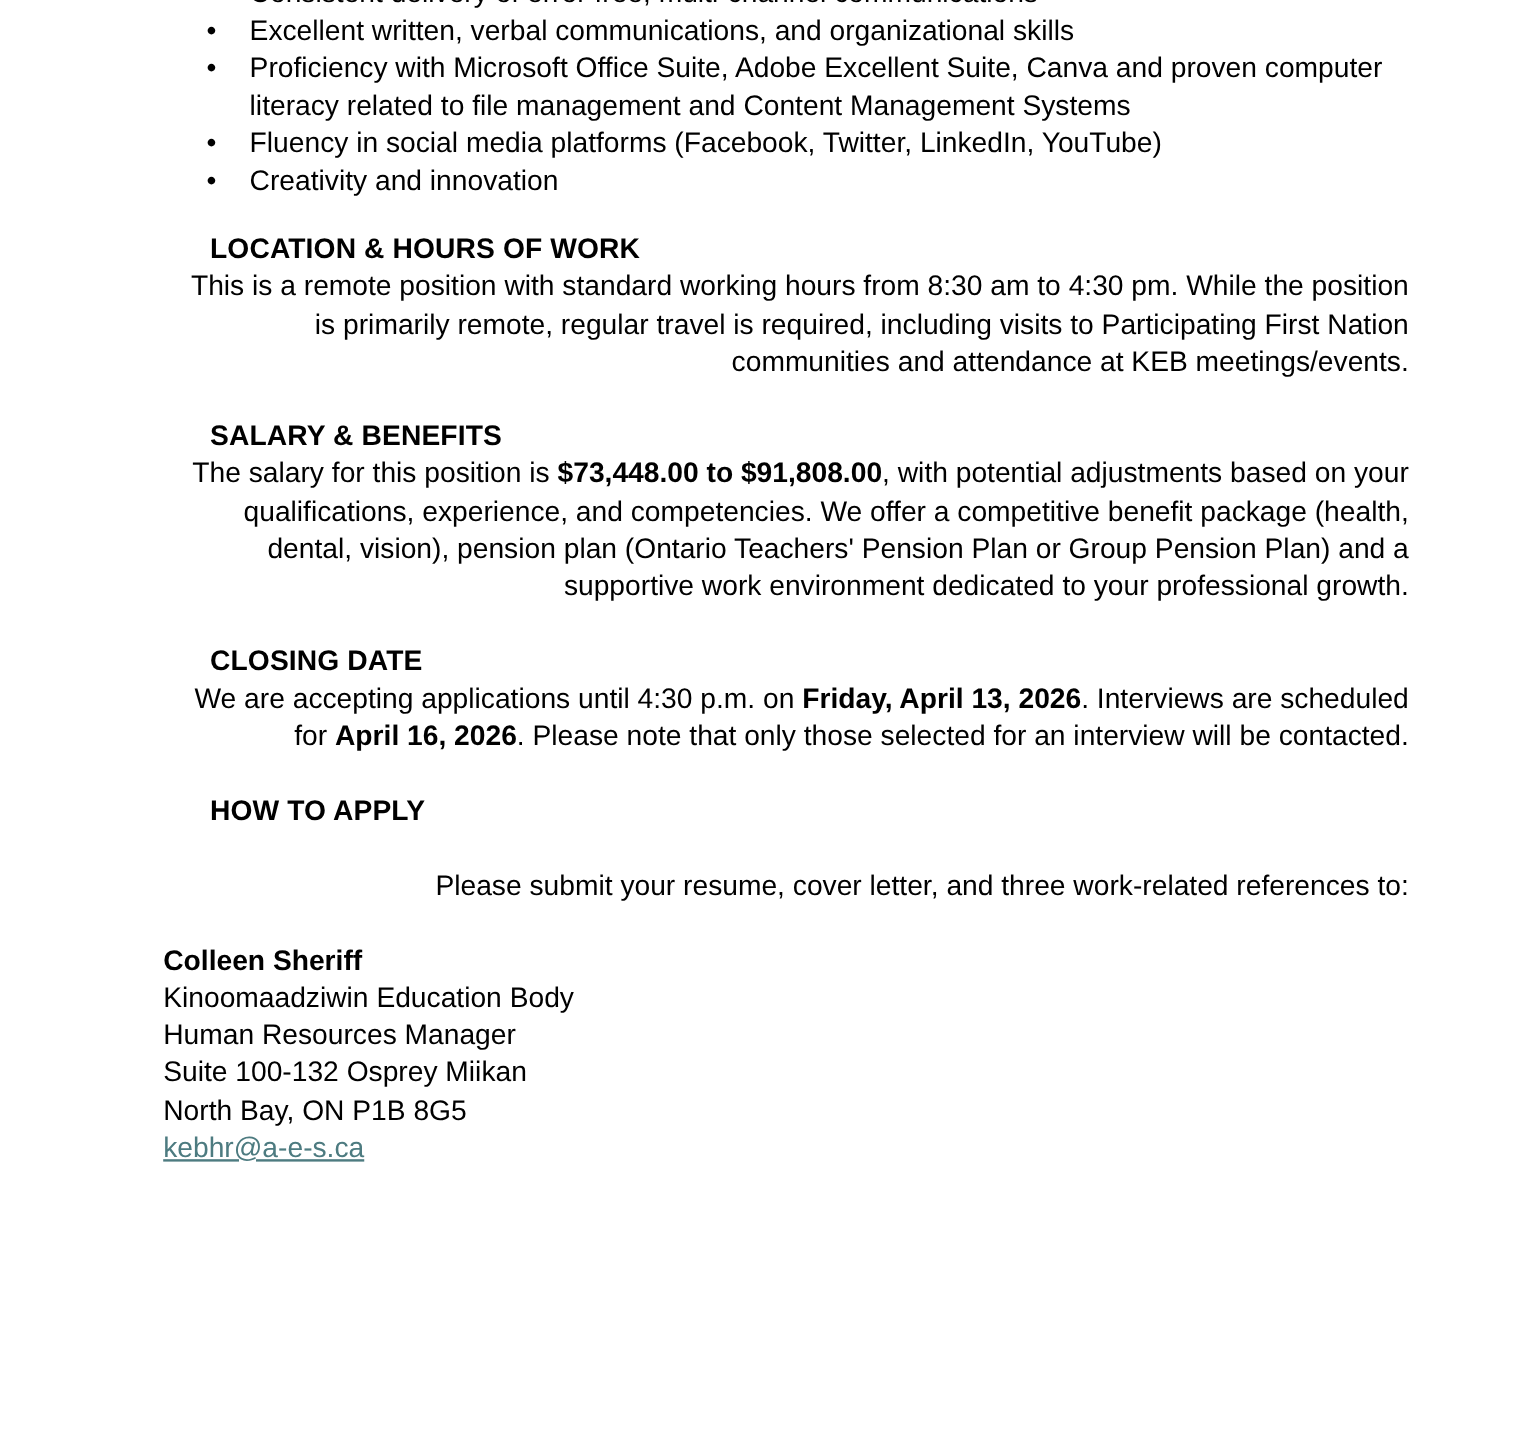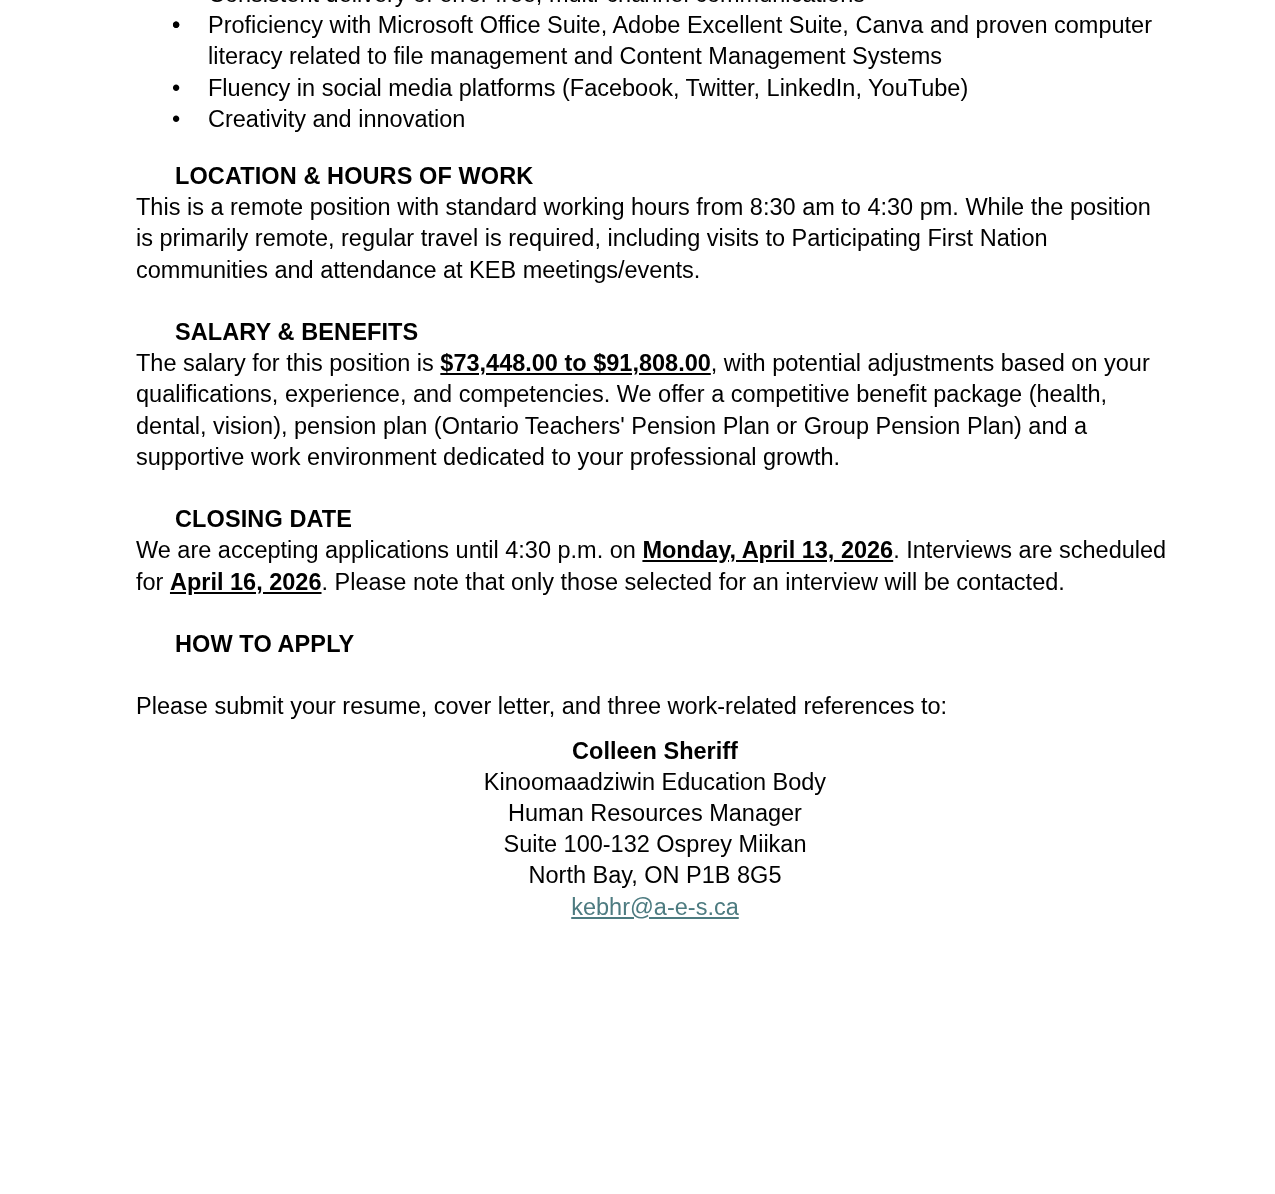--- a/index.html
+++ b/index.html
@@ -55,33 +55,31 @@
   .section-heading {
     font-weight: bold;
     font-size: 23.5px;
     line-height: 31.2px;
     letter-spacing: 0.1px;
     margin-left: 39px;
   }
   .para {
     font-size: 23.5px;
     line-height: 31.2px;
-    text-align: left;
+    text-align: right;
   }
   .para b, .para strong {
     font-weight: bold;
-    text-decoration: underline;
   }
   .spacer-line {
     height: 31.2px;
   }
   
   .contact {
-    margin-top: 13px;
-    text-align: center;
+    margin-top: 31px;
     font-size: 23.5px;
     line-height: 31.2px;
     width: 1038px;
   }
   .contact .contact-name {
     font-weight: bold;
   }
   .email-link {
     color: #4d7b80;
     text-underline-offset: 2px;
@@ -93,20 +91,21 @@
 <div class="page">
   <div class="content">
 
     <ul class="bullets">
       <li>
         <span class="bullet-mark">•</span>
         <span>Consistent delivery of error free, multi-channel communications</span>
       </li>
       <li>
         <span class="bullet-mark">•</span>
+        <span>Excellent written, verbal communications, and organizational skills</span>
       </li>
       <li>
         <span class="bullet-mark">•</span>
         <span>Proficiency with Microsoft Office Suite, Adobe Excellent Suite, Canva and proven computer literacy related to file management and Content Management Systems</span>
       </li>
       <li>
         <span class="bullet-mark">•</span>
         <span>Fluency in social media platforms (Facebook, Twitter, LinkedIn, YouTube)</span>
       </li>
       <li>
@@ -124,21 +123,21 @@
 
     <div class="section" style="margin-top:0">
       <div class="section-heading">SALARY &amp; BENEFITS</div>
       <div class="para"><span>The salary for this position is </span><b>$73,448.00 to $91,808.00</b><span>, with potential adjustments based on your qualifications, experience, and competencies. We offer a competitive benefit package (health, dental, vision), pension plan (Ontario Teachers' Pension Plan or Group Pension Plan) and a supportive work environment dedicated to your professional growth.</span></div>
     </div>
 
     <div class="spacer-line"></div>
 
     <div class="section" style="margin-top:0">
       <div class="section-heading">CLOSING DATE</div>
-      <div class="para"><span>We are accepting applications until 4:30 p.m. on </span><b>Monday, April 13, 2026</b><span>. Interviews are scheduled for </span><b>April 16, 2026</b><span>. Please note that only those selected for an interview will be contacted.</span></div>
+      <div class="para"><span>We are accepting applications until 4:30 p.m. on </span><b>Friday, April 13, 2026</b><span>. Interviews are scheduled for </span><b>April 16, 2026</b><span>. Please note that only those selected for an interview will be contacted.</span></div>
     </div>
 
     <div class="spacer-line"></div>
 
     <div class="section" style="margin-top:0">
       <div class="section-heading">HOW TO APPLY</div>
       <div class="spacer-line"></div>
       <div class="para">Please submit your resume, cover letter, and three work-related references to:</div>
     </div>
 

